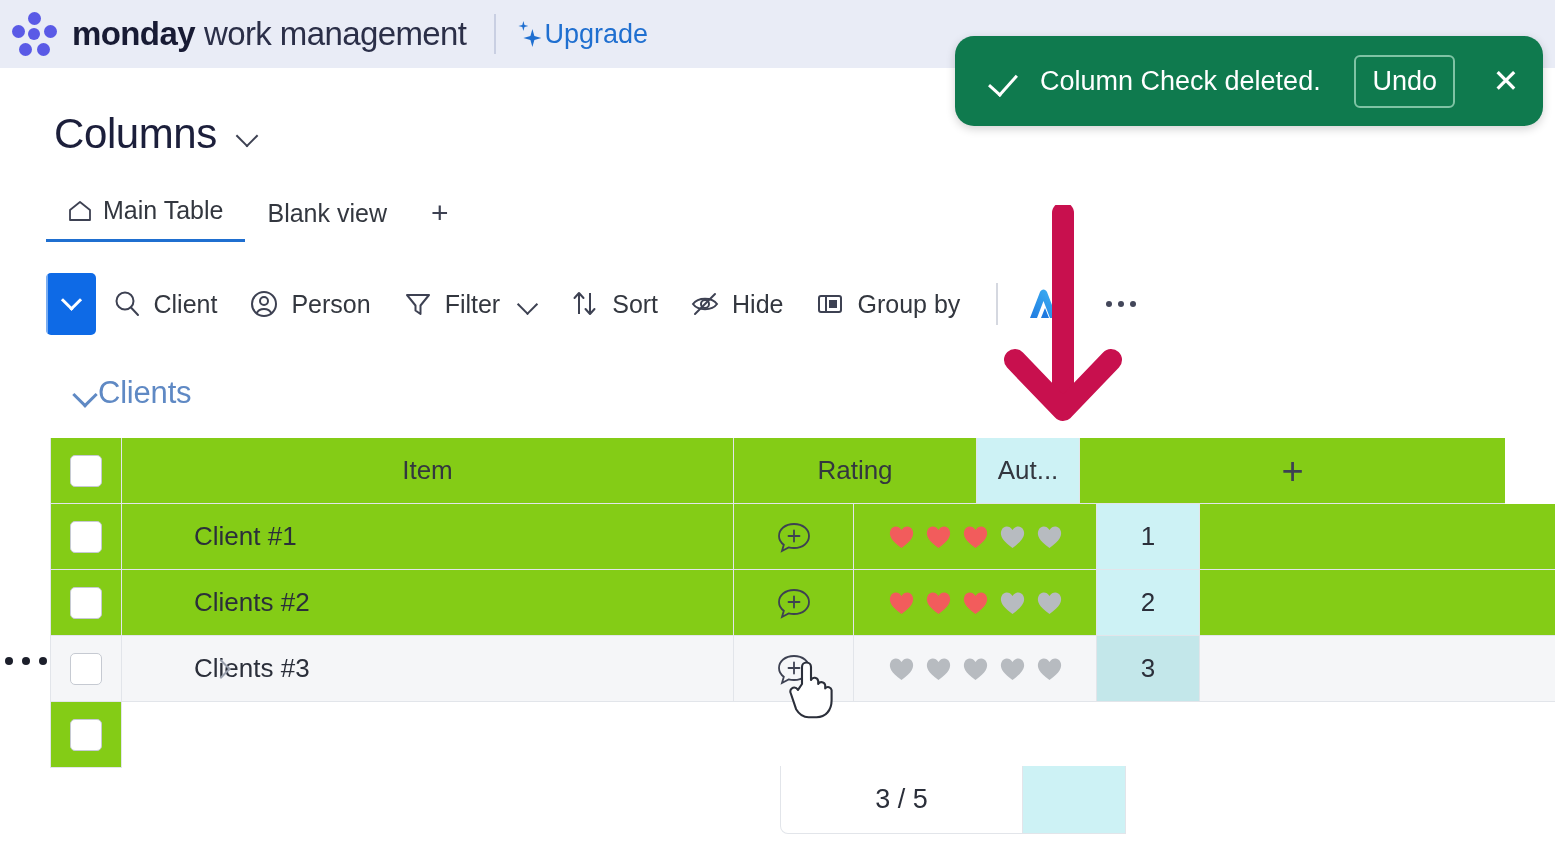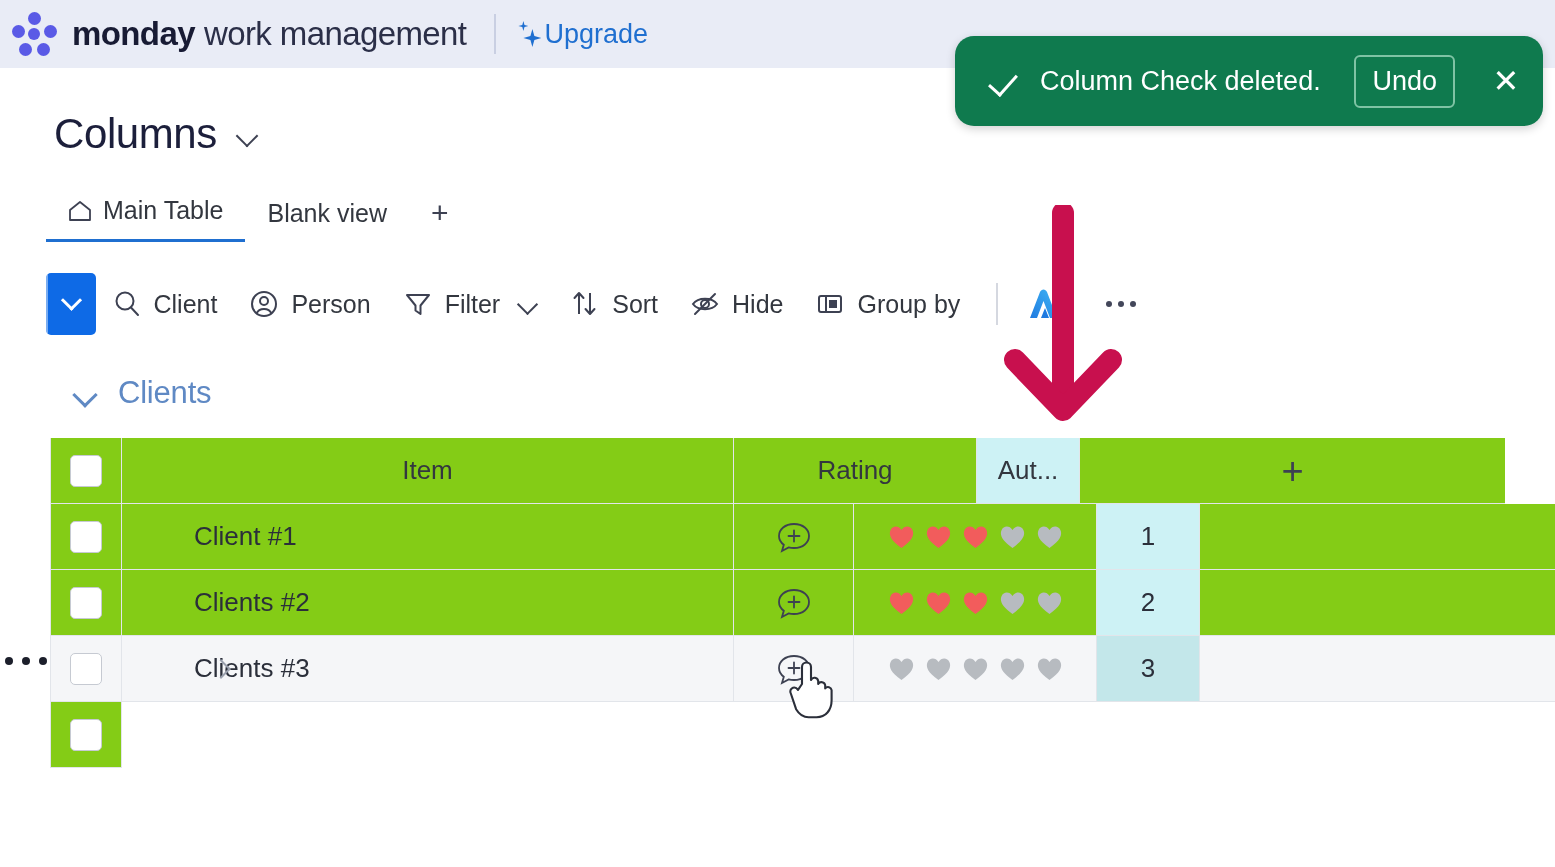--- a/index.html
+++ b/index.html
@@ -117,21 +117,21 @@
   }
   .vsep { width: 1.5px; height: 42px; background: #d5d8e0; margin: 0 20px; }
   .ai-icon { width: 42px; height: 40px; margin: 0 6px; cursor: pointer; }
   .dots-h {
     display: flex; gap: 6px; align-items: center; padding: 0 18px; cursor: pointer; margin-left: 16px;
   }
   .dots-h i { width: 6px; height: 6px; border-radius: 50%; background: #43475a; display:block; }
 
   
   .group-head {
-    position: absolute; left: 74px; top: 375px; display: flex; align-items: center; gap: 20px;
+    position: absolute; left: 74px; top: 375px; display: flex; align-items: center; 
   }
   .group-chev { width: 24px; height: 14px; position: relative; cursor: pointer; }
   .group-chev::after {
     content:""; position:absolute; left:2px; top:0; width: 15px; height: 15px;
     border: solid #5f89c4; border-width: 0 3px 3px 0; transform: rotate(45deg);
   }
   .group-name { font-size: 31px; color: #5f89c4; letter-spacing: -0.2px; }
 
   
   .table { position: absolute; left: 50px; top: 438px; }
@@ -485,20 +485,26 @@
       </div>
       <div class="cell c-plus"></div>
     </div>
 
     <div class="row">
       <div class="cell c-check">
         <span class="chk"></span>
       </div>
     </div>
 
+    <div class="footer-row">
+      <div class="f-rating">
+        <span>3 / 5</span>
+      </div>
+      <div class="f-aut"></div>
+    </div>
   </div>
 
   <div class="left-dots">
       <i></i>
       <i></i>
       <i></i>
     </div>
 
   <div class="arrow-anno">
     <svg width="140" height="225" viewBox="0 0 140 225">

